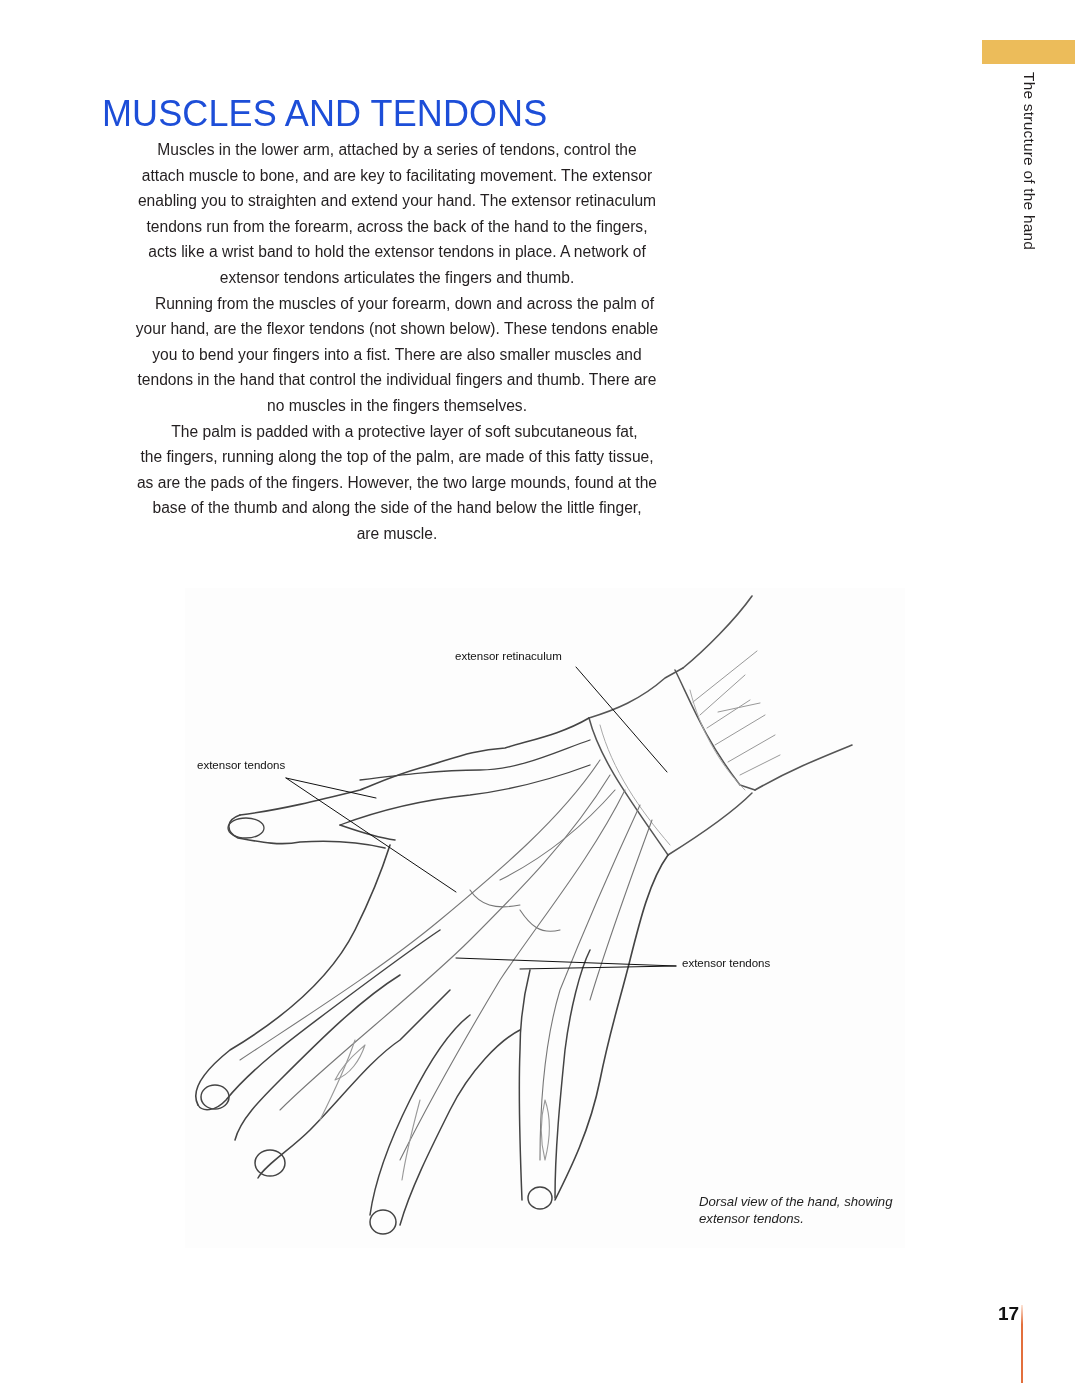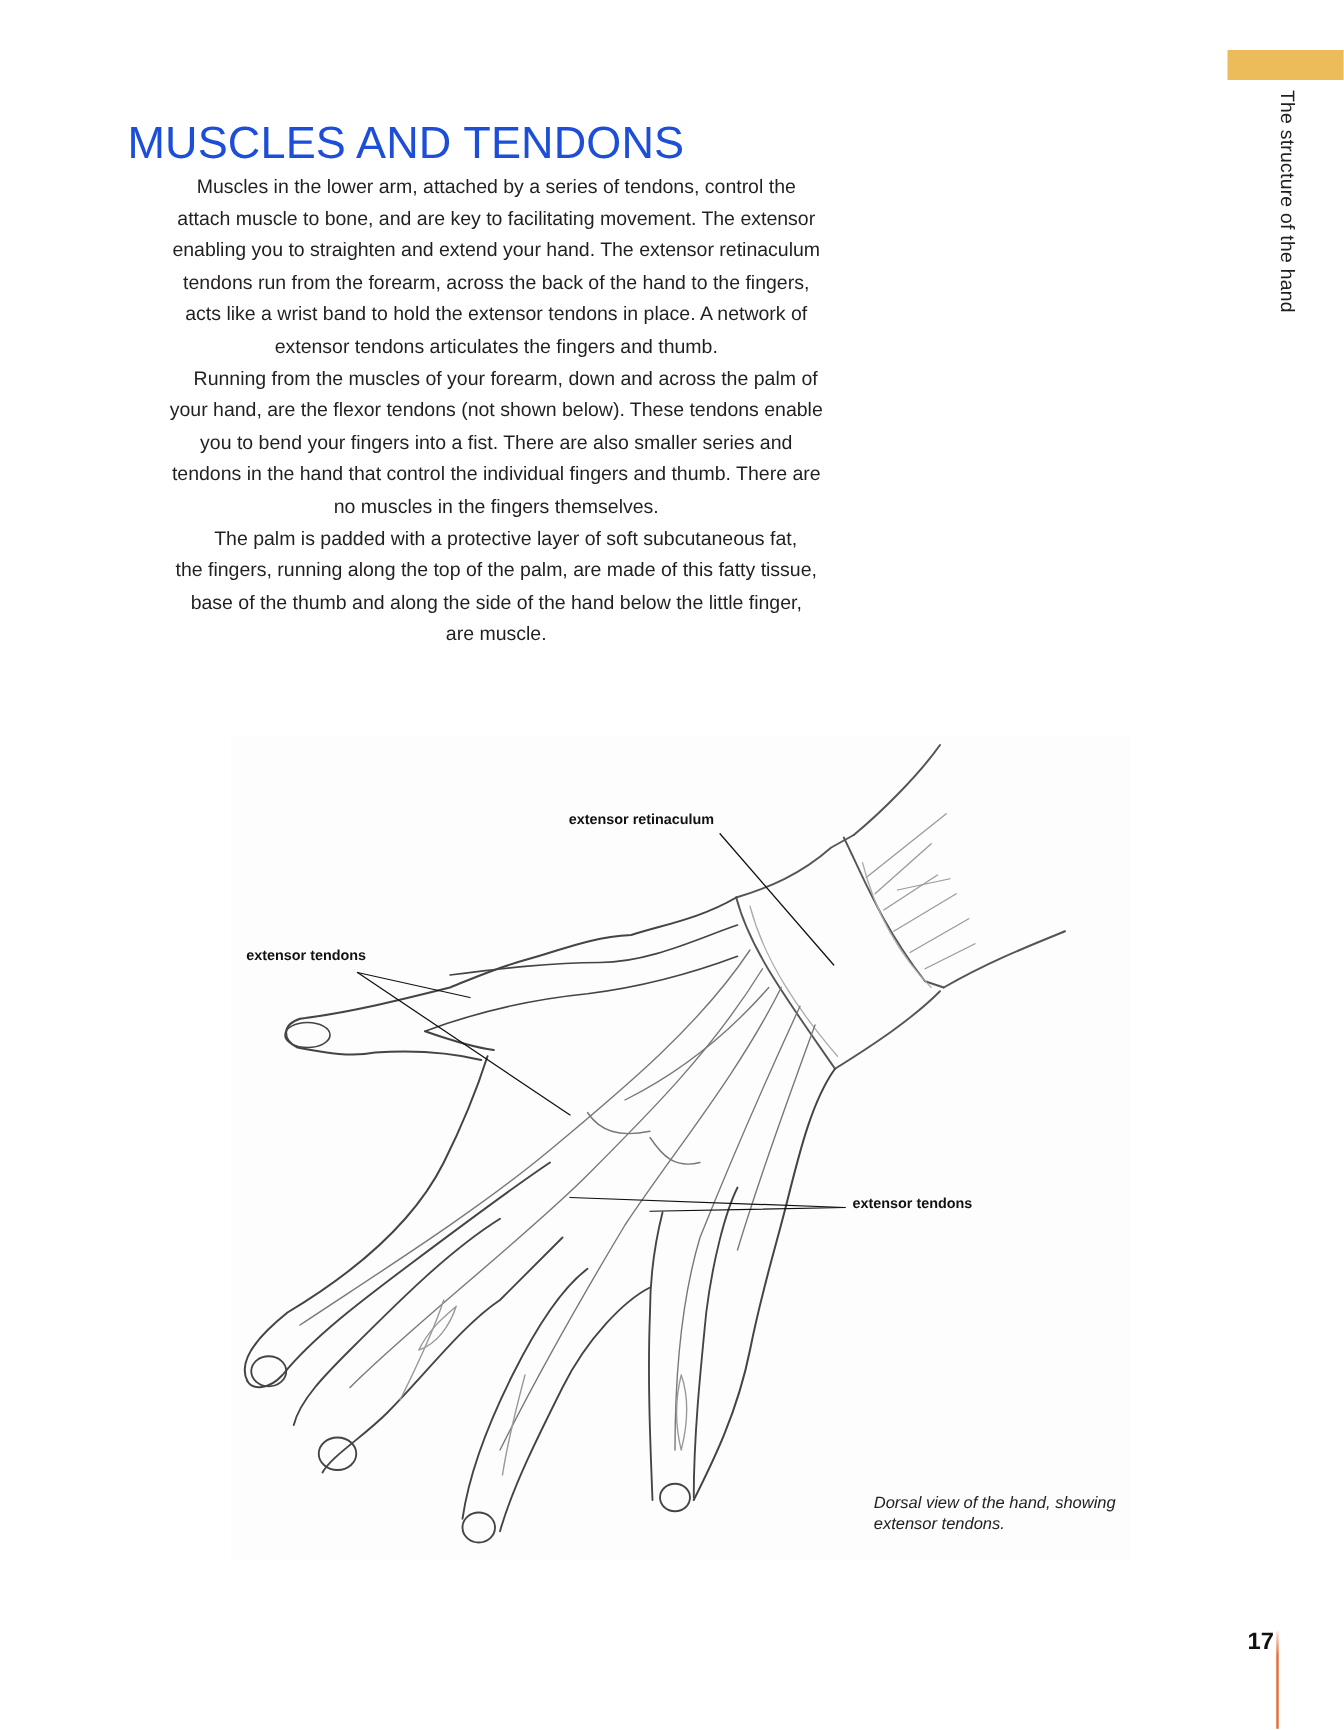--- a/index.html
+++ b/index.html
@@ -18,21 +18,21 @@
     .body-text { position: absolute; left: 102px; top: 137px; width: 590px;
                  font-size: 15.6px; line-height: 25.6px; color: #231f20; }
     .body-text p { margin: 0; text-align: center; }
     .body-text p.indent { text-indent: 15px; }
     .body-text .line { display: block; white-space: nowrap; }
 
     .figure { position: absolute; left: 185px; top: 588px; width: 720px; height: 660px;
               background: #fdfdfd; }
     .figure svg { position: absolute; left: 0; top: 0; }
 
-    .fig-label { position: absolute; font-size: 11.5px; font-weight: bold; color: #111;
+    .fig-label { position: absolute; font-size: 11.5px; font-weight: normal; color: #111;
                  white-space: nowrap; }
     .caption { position: absolute; left: 699px; top: 1193px; font-size: 13.2px;
                font-style: italic; line-height: 17px; color: #222; }
     .caption span { display: block; white-space: nowrap; font-style: italic; }
 
     .folio { position: absolute; left: 998px; top: 1303px; font-size: 19px; font-weight: bold;
              color: #111; }
     .folio-rule { position: absolute; left: 1021px; top: 1305px; width: 2px; height: 78px;
                   background: linear-gradient(#fde5d8, #e36f3c 25%, #e36f3c); }
   </style>
@@ -49,27 +49,28 @@
     <span class="line">Muscles in the lower arm, attached by a series of tendons, control the</span>
     <span class="line">attach muscle to bone, and are key to facilitating movement. The extensor</span>
     <span class="line">enabling you to straighten and extend your hand. The extensor retinaculum</span>
     <span class="line">tendons run from the forearm, across the back of the hand to the fingers,</span>
     <span class="line">acts like a wrist band to hold the extensor tendons in place. A network of</span>
     <span class="line">extensor tendons articulates the fingers and thumb.</span>
   </p>
   <p class="indent">
     <span class="line">Running from the muscles of your forearm, down and across the palm of</span>
     <span class="line" style="text-indent:0">your hand, are the flexor tendons (not shown below). These tendons enable</span>
-    <span class="line" style="text-indent:0">you to bend your fingers into a fist. There are also smaller series and</span>
+    <span class="line" style="text-indent:0">you to bend your fingers into a fist. There are also smaller muscles and</span>
     <span class="line" style="text-indent:0">tendons in the hand that control the individual fingers and thumb. There are</span>
     <span class="line" style="text-indent:0">no muscles in the fingers themselves.</span>
   </p>
   <p class="indent">
     <span class="line">The palm is padded with a protective layer of soft subcutaneous fat,</span>
     <span class="line" style="text-indent:0">the fingers, running along the top of the palm, are made of this fatty tissue,</span>
+    <span class="line" style="text-indent:0">as are the pads of the fingers. However, the two large mounds, found at the</span>
     <span class="line" style="text-indent:0">base of the thumb and along the side of the hand below the little finger,</span>
     <span class="line" style="text-indent:0">are muscle.</span>
   </p>
 </div>
 
 <div class="figure">
   <svg width="720" height="660" viewBox="185 588 720 660" fill="none" stroke-linecap="round" stroke-linejoin="round">
 
     <g stroke="#555" stroke-width="1.6">
       <path d="M752 596 C735 620 705 650 683 668"></path>

